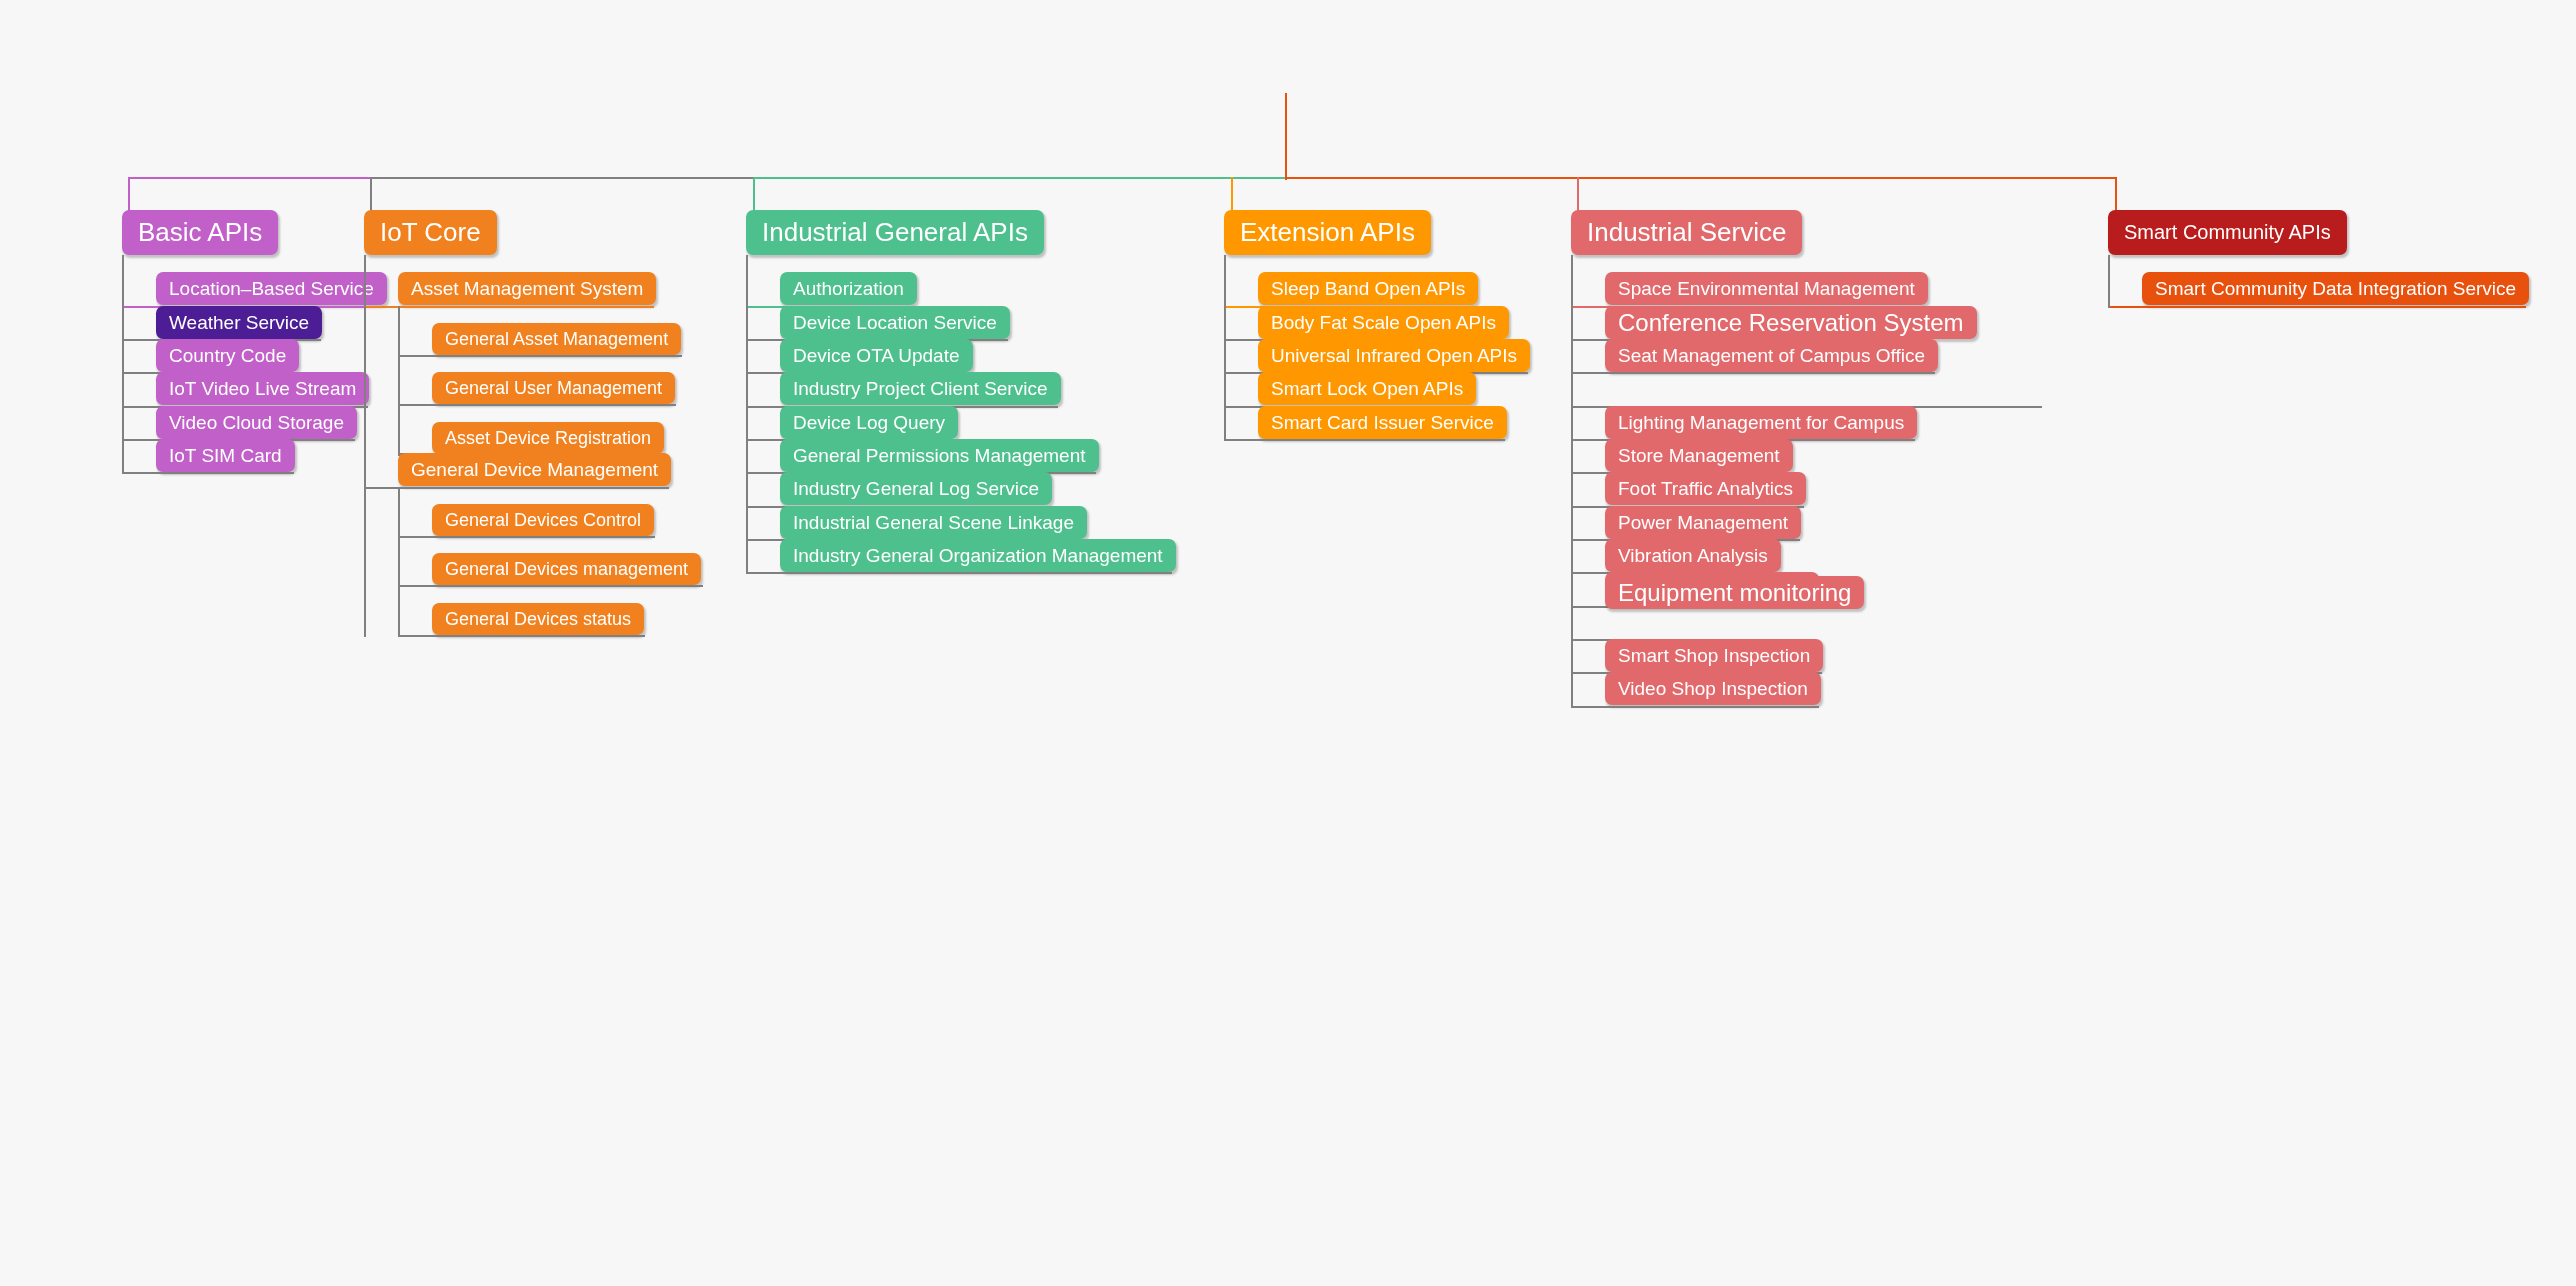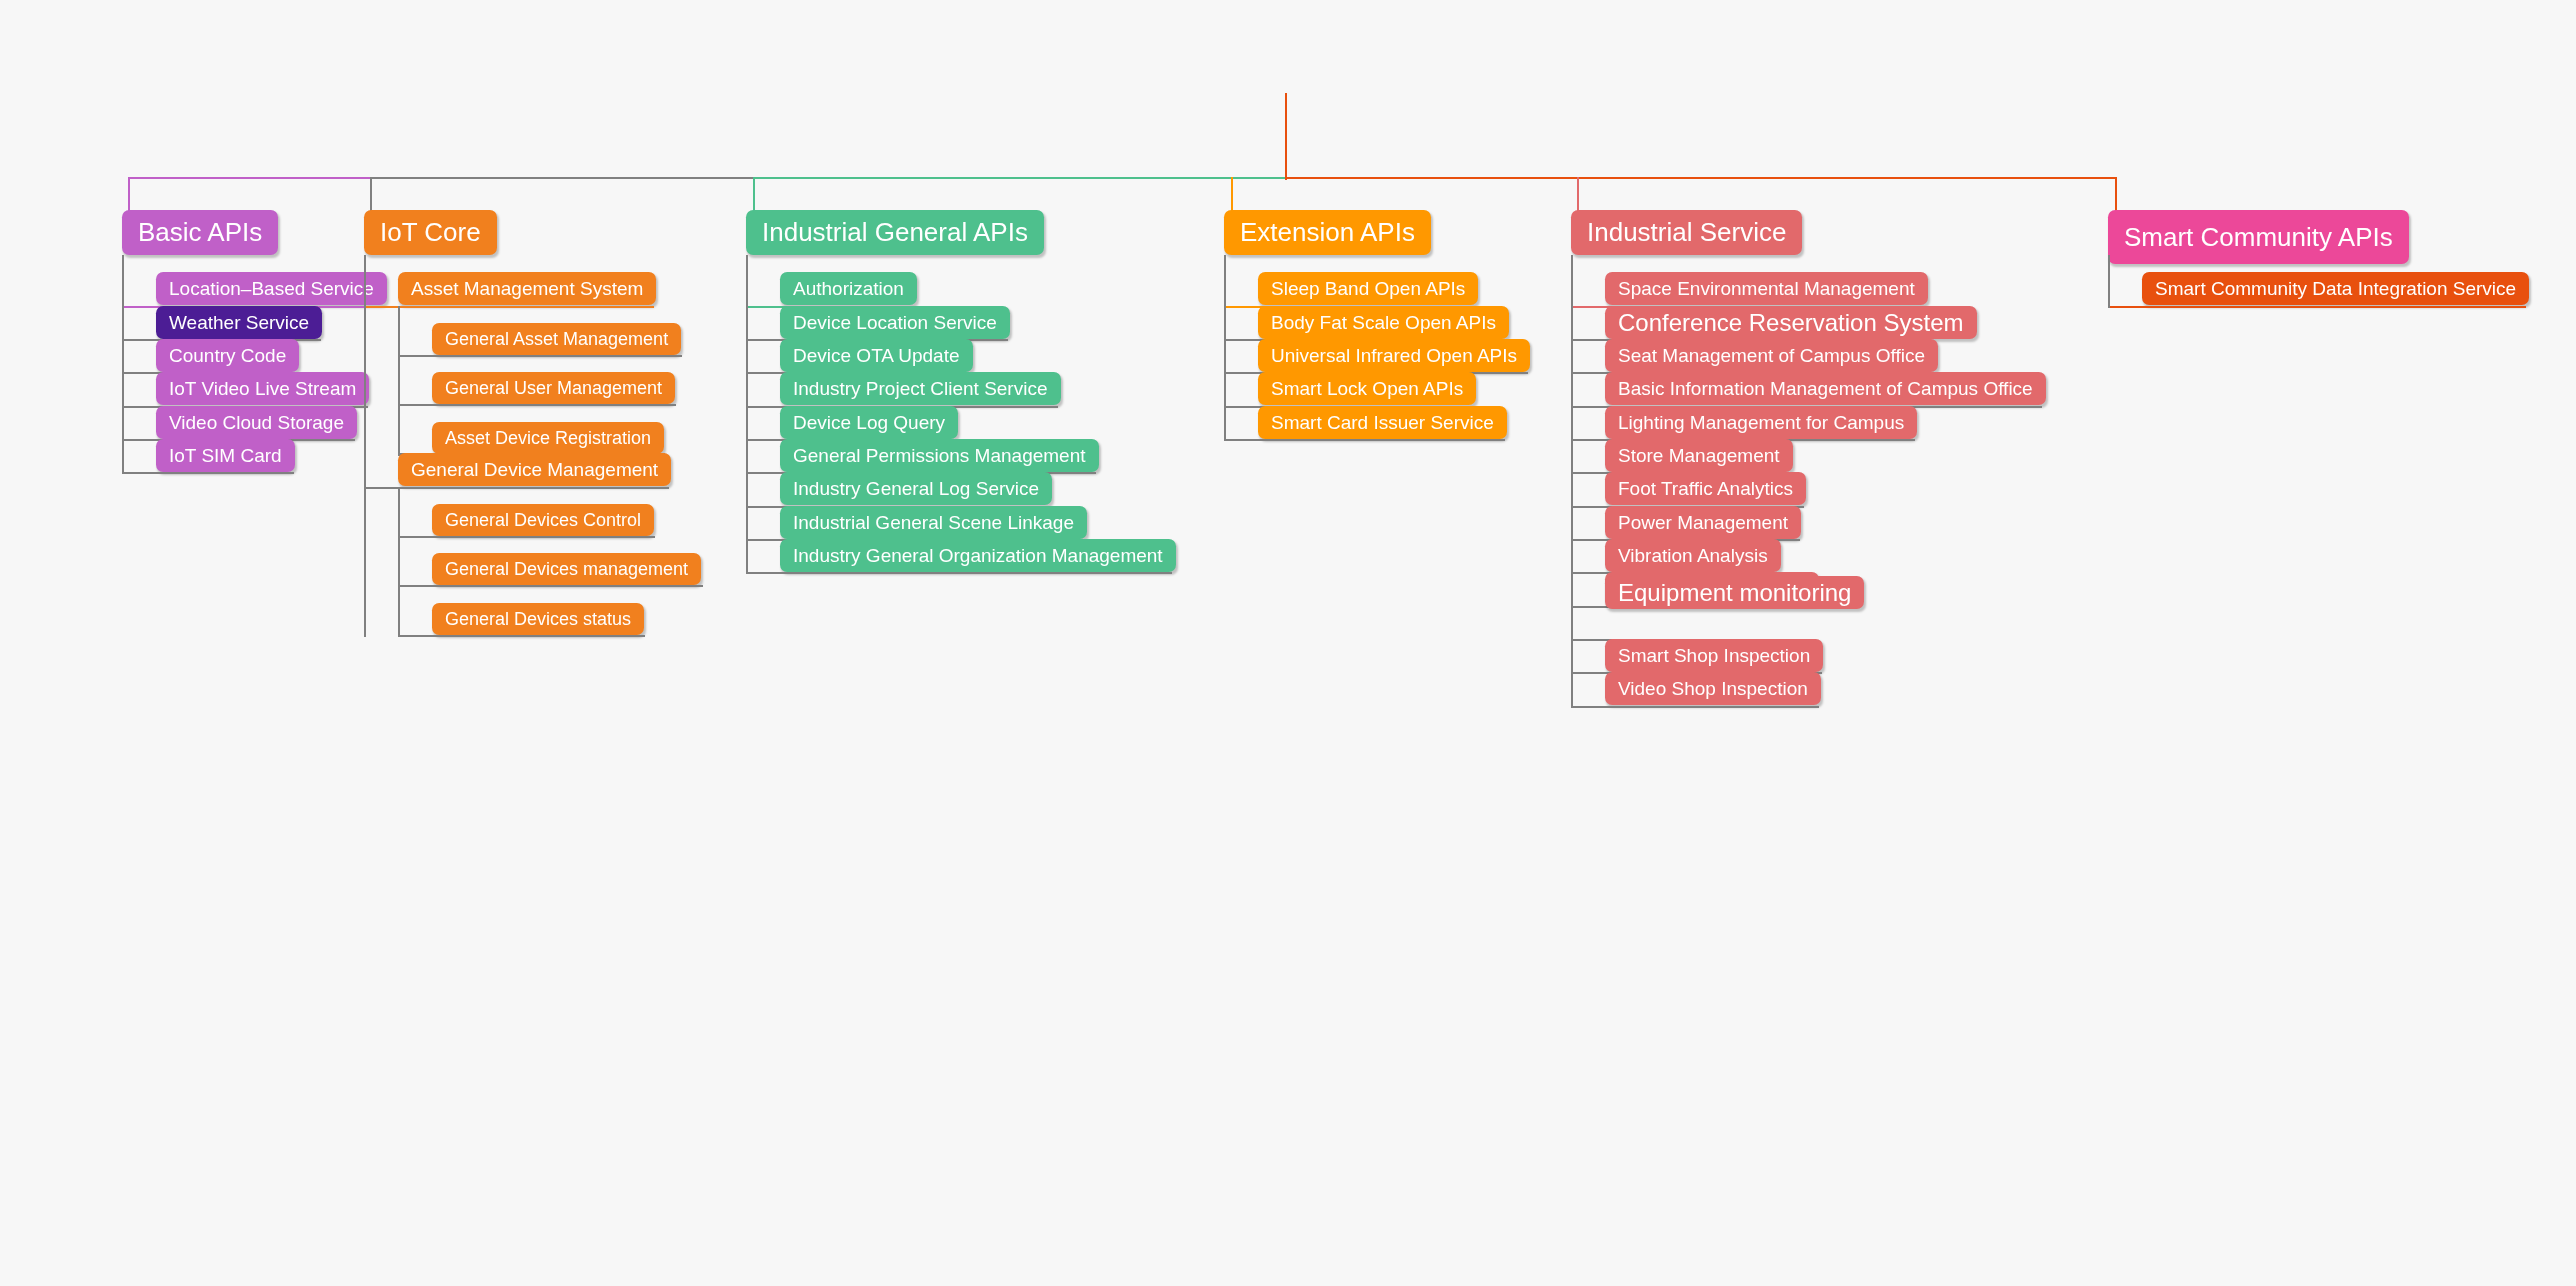--- a/index.html
+++ b/index.html
@@ -189,23 +189,20 @@
     </div>
     <div class="uline" style="left: 1573px; top: 306px; background: rgb(226, 105, 107); width: 352px;"></div>
     <div class="node lvl2" style="left: 1605px; top: 306px; height: 33px; background: rgb(226, 105, 107); font-size: 24px; padding: 0px 13px;">
       <span>Conference Reservation System</span>
     </div>
     <div class="uline" style="left: 1573px; top: 339px; background: rgb(128, 128, 128); width: 329px;"></div>
     <div class="node lvl2" style="left: 1605px; top: 339px; height: 33px; background: rgb(226, 105, 107); font-size: 19px; padding: 0px 13px;">
       <span>Seat Management of Campus Office</span>
     </div>
     <div class="uline" style="left: 1573px; top: 372px; background: rgb(128, 128, 128); width: 362px;"></div>
-    <div class="node lvl2" style="left: 1605px; top: 372px; height: 33px; background: rgb(226, 105, 107); font-size: 19px; padding: 0px 13px;">
-      <span>Basic Information Management of Campus Office</span>
-    </div>
     <div class="uline" style="left: 1573px; top: 406px; background: rgb(128, 128, 128); width: 469px;"></div>
     <div class="node lvl2" style="left: 1605px; top: 406px; height: 33px; background: rgb(226, 105, 107); font-size: 19px; padding: 0px 13px;">
       <span>Lighting Management for Campus</span>
     </div>
     <div class="uline" style="left: 1573px; top: 439px; background: rgb(128, 128, 128); width: 342px;"></div>
     <div class="node lvl2" style="left: 1605px; top: 439px; height: 33px; background: rgb(226, 105, 107); font-size: 19px; padding: 0px 13px;">
       <span>Store Management</span>
     </div>
     <div class="uline" style="left: 1573px; top: 472px; background: rgb(128, 128, 128); width: 218px;"></div>
     <div class="node lvl2" style="left: 1605px; top: 472px; height: 33px; background: rgb(226, 105, 107); font-size: 19px; padding: 0px 13px;">
@@ -230,21 +227,21 @@
     <div class="uline" style="left: 1573px; top: 639px; background: rgb(128, 128, 128); width: 241px;"></div>
     <div class="node lvl2" style="left: 1605px; top: 639px; height: 33px; background: rgb(226, 105, 107); font-size: 19px; padding: 0px 13px;">
       <span>Smart Shop Inspection</span>
     </div>
     <div class="uline" style="left: 1573px; top: 672px; background: rgb(128, 128, 128); width: 249px;"></div>
     <div class="node lvl2" style="left: 1605px; top: 672px; height: 33px; background: rgb(226, 105, 107); font-size: 19px; padding: 0px 13px;">
       <span>Video Shop Inspection</span>
     </div>
     <div class="uline" style="left: 1573px; top: 706px; background: rgb(128, 128, 128); width: 246px;"></div>
     <div class="vline" style="left: 1571px; top: 255px; background: rgb(128, 128, 128); height: 453px;"></div>
-    <div class="node lvl1" style="left: 2108px; top: 210px; height: 54px; background: #ec4899; font-size: 26px; padding: 0px 16px;">
+    <div class="node lvl1" style="left: 2108px; top: 210px; height: 45px; background: #b91c1c; font-size: 20px; padding: 0px 16px;">
       <span>Smart Community APIs</span>
     </div>
     <div class="node lvl2" style="left: 2142px; top: 272px; height: 33px; background: rgb(232, 80, 14); font-size: 19px; padding: 0px 13px;">
       <span>Smart Community Data Integration Service</span>
     </div>
     <div class="uline" style="left: 2110px; top: 306px; background: rgb(232, 80, 14); width: 416px;"></div>
     <div class="vline" style="left: 2108px; top: 255px; background: rgb(128, 128, 128); height: 53px;"></div>
   </div>
 
 

